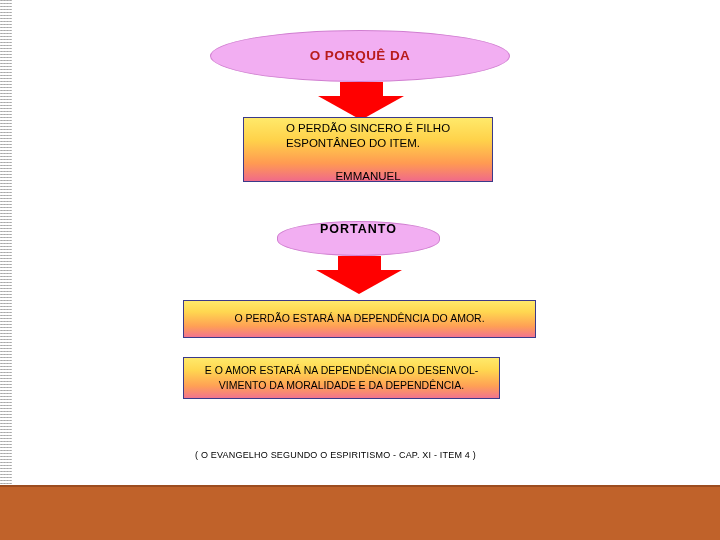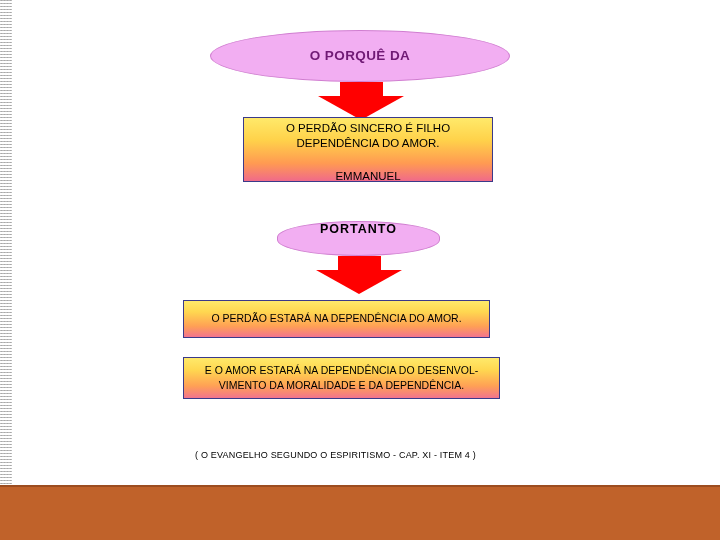--- a/index.html
+++ b/index.html
@@ -69,21 +69,21 @@
     border-radius: 150px / 26px;
     display: flex;
     align-items: center;
     justify-content: center;
     text-align: center;
     box-sizing: border-box;
   }
   #title-oval .txt {
     font-size: 13.5px;
     font-weight: bold;
-    color: #701a75;
+    color: #b91c1c;
     line-height: 1.25;
     letter-spacing: 0.4px;
   }
   .arrow-wrap {
     position: absolute;
   }
   .arrow-shape {
     position: relative;
     width: 100%;
     height: 100%;
@@ -110,21 +110,21 @@
   
   .grad-box {
     position: absolute;
     box-sizing: border-box;
     border: 1px solid #3a3a8a;
     background: linear-gradient(to bottom, #ffe96a 0%, #ffd24a 35%, #ff9a52 72%, #f06a8a 100%);
     display: flex;
     flex-direction: column;
     align-items: center;
     justify-content: center;
-    text-align: center;
+    text-align: left;
     color: #000000;
   }
   #box-emmanuel {
     left: 243px;
     top: 117px;
     width: 250px;
     height: 65px;
     padding-top: 4px;
   }
   #box-emmanuel .l1 {
@@ -170,21 +170,21 @@
     align-items: center;
     justify-content: center;
     text-align: center;
     color: #000000;
     font-size: 10.5px;
     line-height: 1.45;
   }
   #box-stmt-1 {
     left: 183px;
     top: 300px;
-    width: 307px;
+    width: 353px;
     height: 38px;
   }
   #box-stmt-2 {
     left: 183px;
     top: 357px;
     width: 317px;
     height: 42px;
   }
 
   #source-ref {
@@ -219,21 +219,21 @@
   <div class="arrow-wrap" style="left:318px; top:82px; width:86px; height:36px;">
     <div class="arrow-shape">
       <div class="stem"></div>
       <div class="head"></div>
     </div>
   </div>
 
   <div class="grad-box" id="box-emmanuel">
     <div class="l1">
       <span>O PERDÃO SINCERO É FILHO</span><br>
-      <span>DEPENDÊNCIA DO AMOR.</span>
+      <span>ESPONTÂNEO DO ITEM.</span>
     </div>
     <div class="l2">EMMANUEL</div>
   </div>
 
   <div id="portanto-oval">
     <div class="txt">PORTANTO</div>
   </div>
 
   <div class="arrow-wrap" style="left:316px; top:256px; width:86px; height:36px;">
     <div class="arrow-shape">

